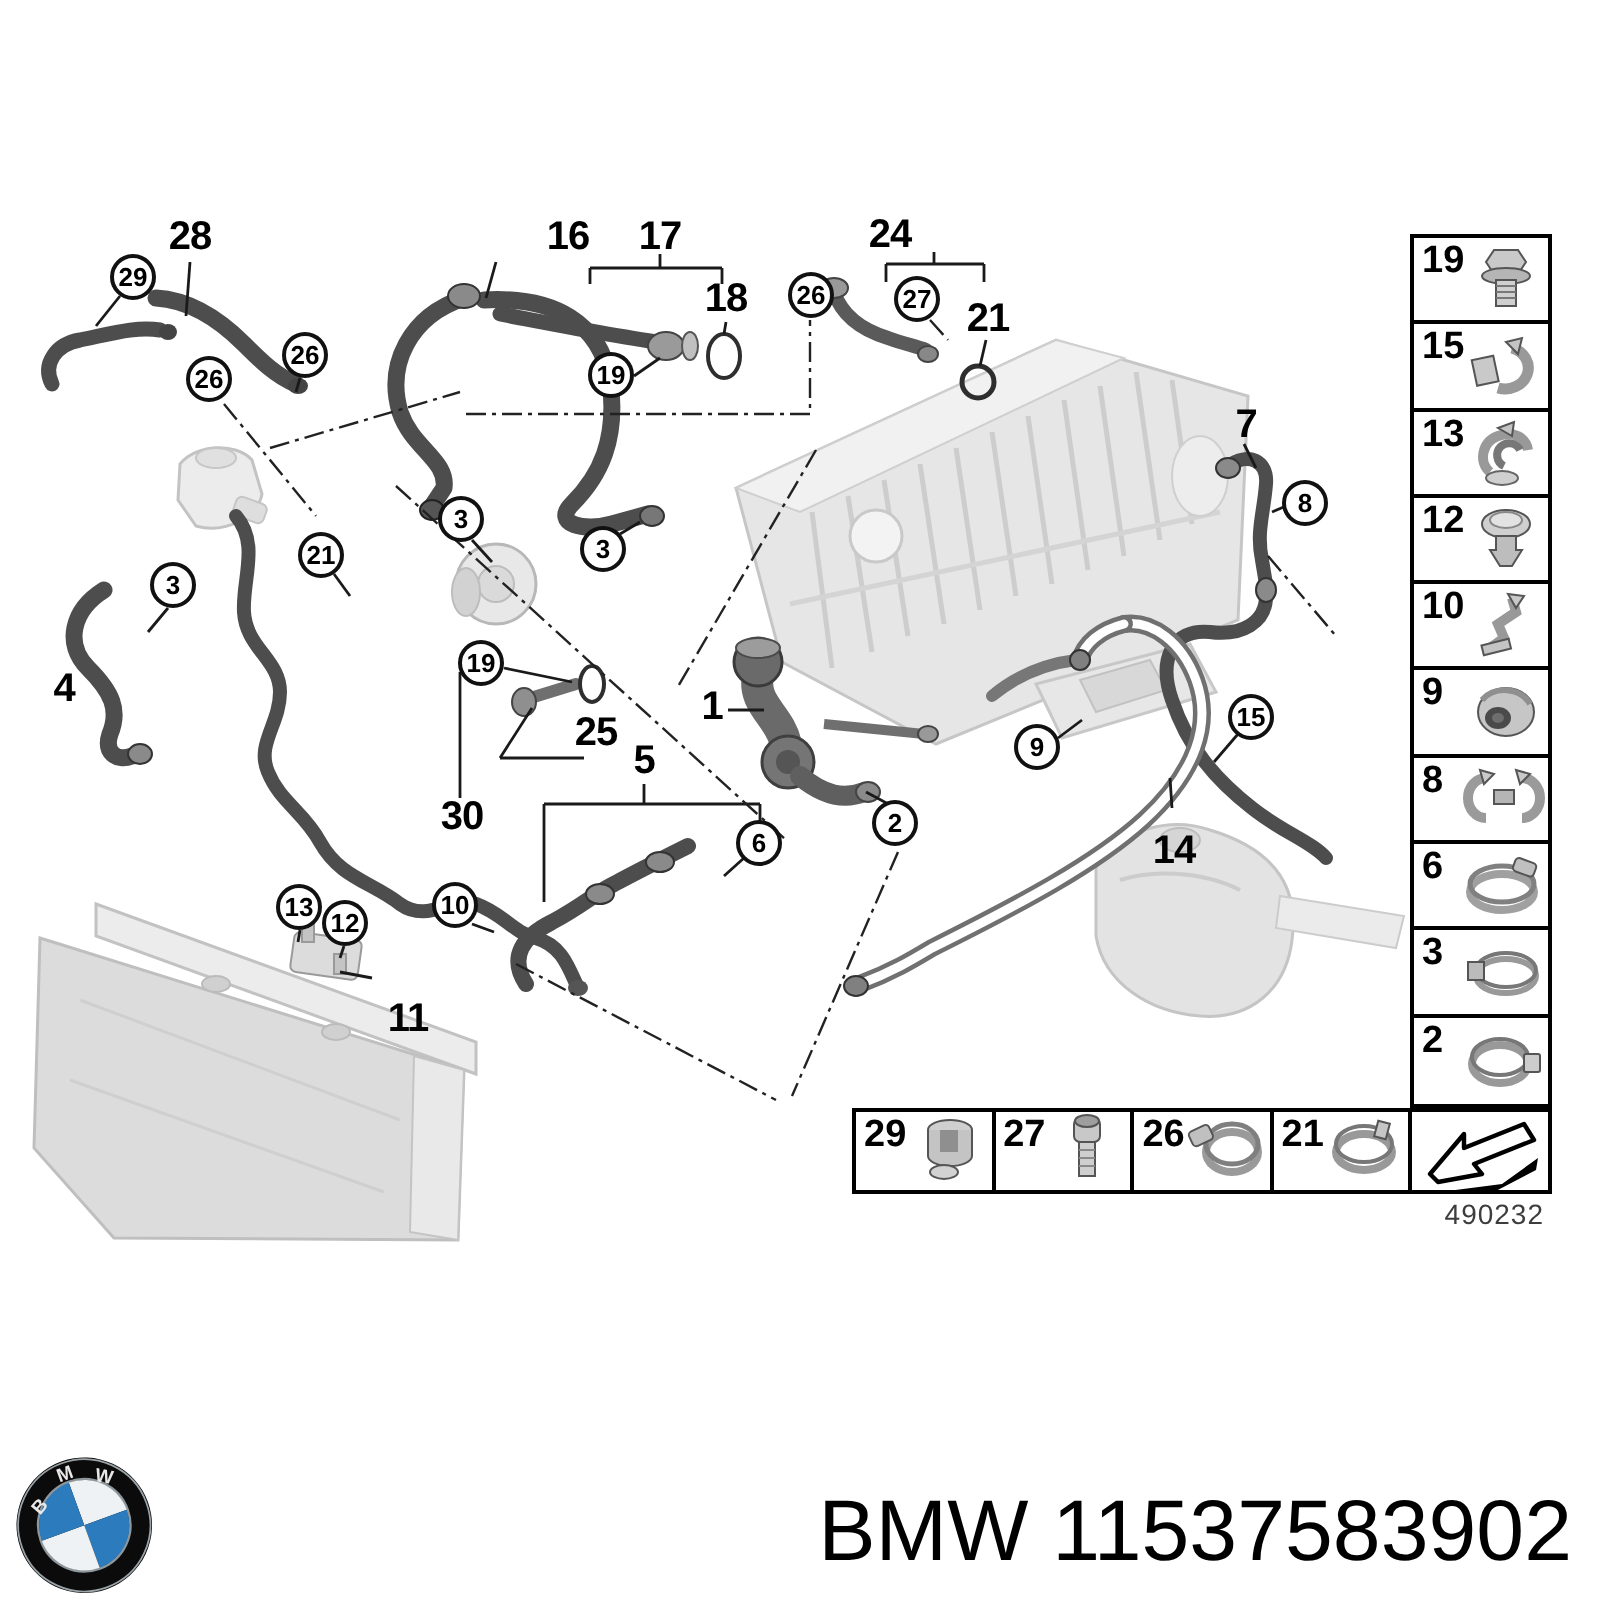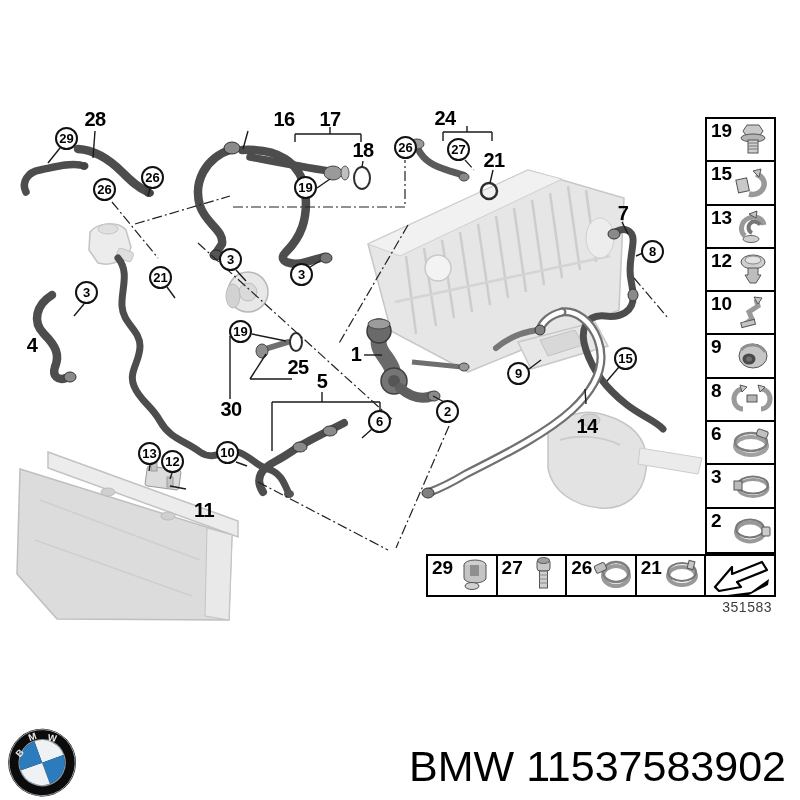--- a/index.html
+++ b/index.html
@@ -356,21 +356,21 @@
       </svg>
     </div>
     <div class="brow-cell">
       <svg width="66" height="39" style="position:absolute;left:1px;top:1px;">
         <polygon points="44,35 62,22 61,28 40,39 13,39" fill="#000"></polygon>
         <polygon points="8,30 25,10 25,17 55,5 60,13 30,25 34,30 12,34" fill="#ffffff" stroke="#000" stroke-width="2.2" stroke-linejoin="round"></polygon>
       </svg>
     </div>
   </div>
 
-  <div id="diagram-code">351583</div>
+  <div id="diagram-code">490232</div>
 
   <div id="logo-wrap">
     <svg width="84" height="73" viewBox="0 0 84 84">
       <g transform="rotate(-20 41 41)">
         <circle cx="41" cy="41" r="39" fill="#0b0b0b"></circle>
         <circle cx="41" cy="41" r="38" fill="none" stroke="#9aa3a8" stroke-width="1"></circle>
         <circle cx="41" cy="41" r="26.5" fill="none" stroke="#8d969b" stroke-width="1.5"></circle>
         <path d="M41,41 L41,15 A26,26 0 0 1 67,41 Z" fill="#eef2f4"></path>
         <path d="M41,41 L67,41 A26,26 0 0 1 41,67 Z" fill="#2b7bbd"></path>
         <path d="M41,41 L41,67 A26,26 0 0 1 15,41 Z" fill="#eef2f4"></path>

